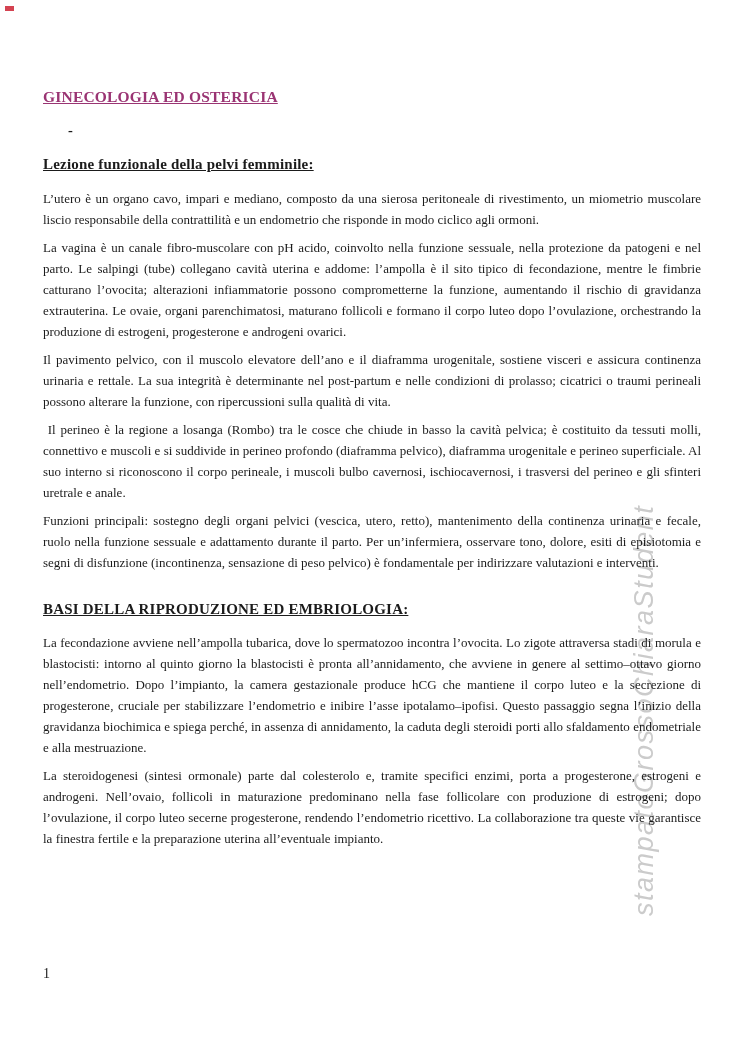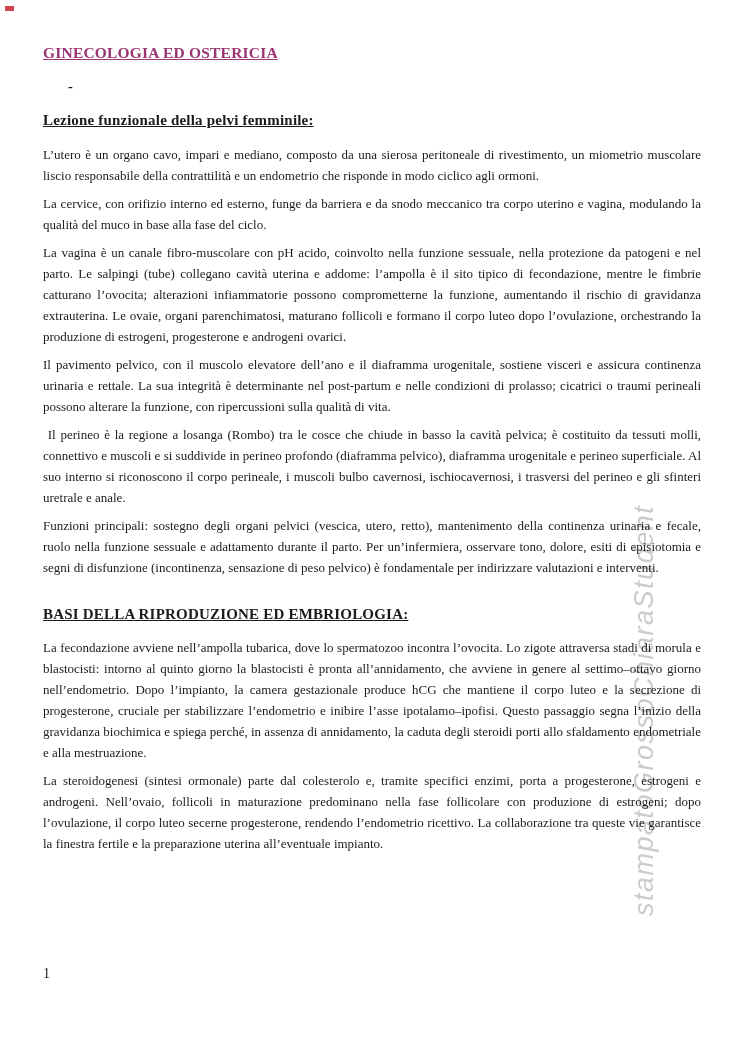--- a/index.html
+++ b/index.html
@@ -24,20 +24,21 @@
     position: relative;
     z-index: 1;
     padding: 44px 43px 0 43px;
   }
   .doc-title {
     font-size: 15.5px;
     font-weight: bold;
     color: #9a3473;
     text-decoration: underline;
     letter-spacing: .2px;
+    margin-top: 44px;
   }
   .lecture-row {
     display: flex;
     margin: 14px 0 0 25px;
     font-size: 14.5px;
     line-height: 21px;
     font-style: italic;
     font-weight: bold;
   }
   .lecture-dash { width: 22px; font-style: normal; }
@@ -95,21 +96,20 @@
 
     <h1 class="doc-title">GINECOLOGIA ED OSTERICIA</h1>
 
     <div class="lecture-row">
       <span class="lecture-dash">-</span>
     </div>
 
     <h2 class="section-heading">Lezione funzionale della pelvi femminile:</h2>
 
     <p class="body-par">L’utero è un organo cavo, impari e mediano, composto da una sierosa peritoneale di rivestimento, un miometrio muscolare liscio responsabile della contrattilità e un endometrio che risponde in modo ciclico agli ormoni.</p>
-    <p class="body-par">La cervice, con orifizio interno ed esterno, funge da barriera e da snodo meccanico tra corpo uterino e vagina, modulando la qualità del muco in base alla fase del ciclo.</p>
     <p class="body-par">La vagina è un canale fibro-muscolare con pH acido, coinvolto nella funzione sessuale, nella protezione da patogeni e nel parto. Le salpingi (tube) collegano cavità uterina e addome: l’ampolla è il sito tipico di fecondazione, mentre le fimbrie catturano l’ovocita; alterazioni infiammatorie possono comprometterne la funzione, aumentando il rischio di gravidanza extrauterina. Le ovaie, organi parenchimatosi, maturano follicoli e formano il corpo luteo dopo l’ovulazione, orchestrando la produzione di estrogeni, progesterone e androgeni ovarici.</p>
     <p class="body-par">Il pavimento pelvico, con il muscolo elevatore dell’ano e il diaframma urogenitale, sostiene visceri e assicura continenza urinaria e rettale. La sua integrità è determinante nel post-partum e nelle condizioni di prolasso; cicatrici o traumi perineali possono alterare la funzione, con ripercussioni sulla qualità di vita.</p>
     <p class="body-par">&nbsp;Il perineo è la regione a losanga (Rombo) tra le cosce che chiude in basso la cavità pelvica; è costituito da tessuti molli, connettivo e muscoli e si suddivide in perineo profondo (diaframma pelvico), diaframma urogenitale e perineo superficiale. Al suo interno si riconoscono il corpo perineale, i muscoli bulbo cavernosi, ischiocavernosi, i trasversi del perineo e gli sfinteri uretrale e anale.</p>
     <p class="body-par">Funzioni principali: sostegno degli organi pelvici (vescica, utero, retto), mantenimento della continenza urinaria e fecale, ruolo nella funzione sessuale e adattamento durante il parto. Per un’infermiera, osservare tono, dolore, esiti di episiotomia e segni di disfunzione (incontinenza, sensazione di peso pelvico) è fondamentale per indirizzare valutazioni e interventi.</p>
 
     <h2 class="section-heading second">BASI DELLA RIPRODUZIONE ED EMBRIOLOGIA:</h2>
 
     <p class="body-par">La fecondazione avviene nell’ampolla tubarica, dove lo spermatozoo incontra l’ovocita. Lo zigote attraversa stadi di morula e blastocisti: intorno al quinto giorno la blastocisti è pronta all’annidamento, che avviene in genere al settimo–ottavo giorno nell’endometrio. Dopo l’impianto, la camera gestazionale produce hCG che mantiene il corpo luteo e la secrezione di progesterone, cruciale per stabilizzare l’endometrio e inibire l’asse ipotalamo–ipofisi. Questo passaggio segna l’inizio della gravidanza biochimica e spiega perché, in assenza di annidamento, la caduta degli steroidi porti allo sfaldamento endometriale e alla mestruazione.</p>
     <p class="body-par">La steroidogenesi (sintesi ormonale) parte dal colesterolo e, tramite specifici enzimi, porta a progesterone, estrogeni e androgeni. Nell’ovaio, follicoli in maturazione predominano nella fase follicolare con produzione di estrogeni; dopo l’ovulazione, il corpo luteo secerne progesterone, rendendo l’endometrio ricettivo. La collaborazione tra queste vie garantisce la finestra fertile e la preparazione uterina all’eventuale impianto.</p>
 

